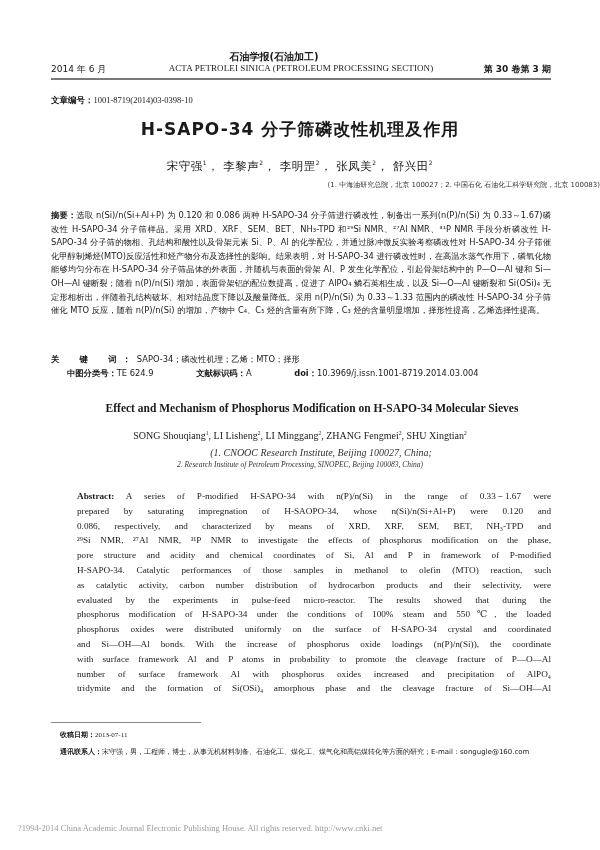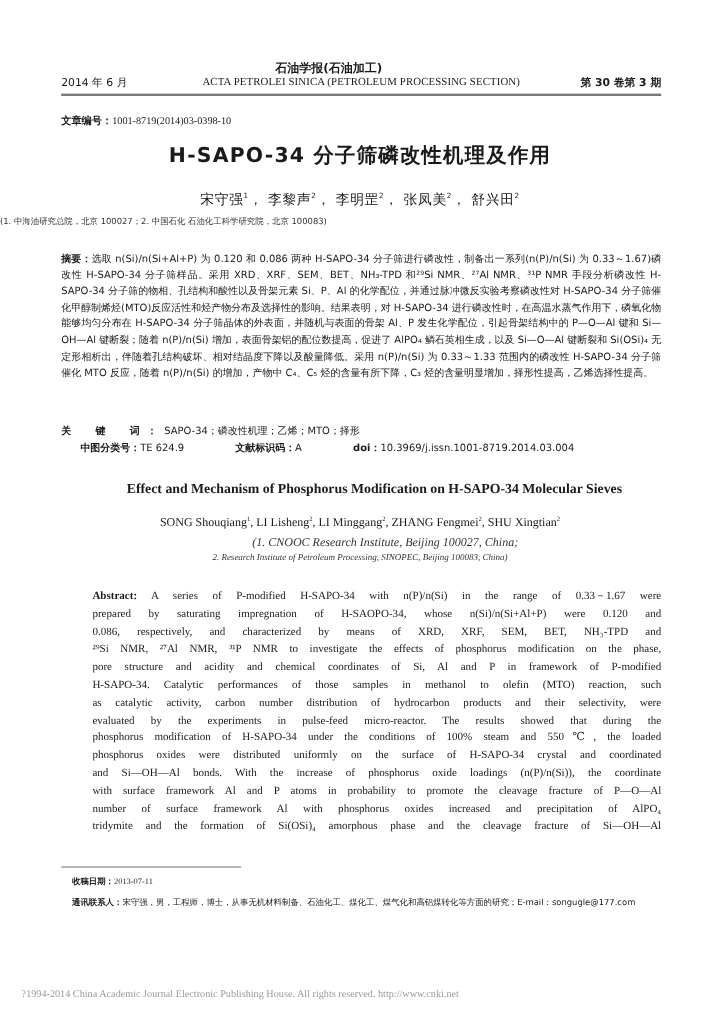--- a/index.html
+++ b/index.html
@@ -16,21 +16,21 @@
     .hdr-journal-en { position: absolute; left: 0; width: 500px; text-align: center; top: 0; letter-spacing: 0.1px; }
     .hdr-vol { position: absolute; right: 0; top: 0; font-weight: bold; }
     .hdr-rule { top: 78px; left: 51px; width: 500px; height: 2px; background: #7a7a7a; }
     .article-no { top: 95px; left: 51px; font-size: 8.5px; }
     .article-no b { font-weight: bold; }
 
     
     .title-cn { top: 118px; left: 0; width: 600px; text-align: center; font-size: 17px; font-weight: bold; letter-spacing: 1px; }
     .authors-cn { top: 159px; left: 0; width: 600px; text-align: center; font-size: 11.5px; letter-spacing: 0.5px; }
     .authors-cn sup { font-size: 6px; vertical-align: 5px; }
-    .affil-cn { top: 180px; left: 0; width: 600px; text-align: left; font-size: 7px; color: #333; }
+    .affil-cn { top: 180px; left: 0; width: 600px; text-align: right; font-size: 7px; color: #333; }
 
     
     .abstract-cn { top: 209px; left: 51px; width: 500px; font-size: 8.3px; line-height: 13.6px; text-align: justify; }
     .abstract-cn .lbl { font-weight: bold; }
     .keywords-cn { top: 354px; left: 51px; width: 500px; font-size: 8.3px; }
     .keywords-cn .lbl { font-weight: bold; letter-spacing: 6px; }
     .classif-row { top: 368px; left: 51px; width: 500px; font-size: 8.3px; }
     .classif-row span.item { margin-right: 24px; }
     .classif-row .lbl { font-weight: bold; padding-left: 16px; }
 
@@ -117,16 +117,16 @@
   <span class="line">with surface framework Al and P atoms in probability to promote the cleavage fracture of P—O—Al</span>
   <span class="line">number of surface framework Al with phosphorus oxides increased and precipitation of AlPO₄</span>
   <span class="line">tridymite and the formation of Si(OSi)₄ amorphous phase and the cleavage fracture of Si—OH—Al</span>
 </div>
 
 <div class="abs fn-rule"></div>
 <div class="abs fn-received cjk">
   <span class="lbl">收稿日期：</span><span class="serif">2013-07-11</span>
 </div>
 <div class="abs fn-contact cjk">
-  <span class="lbl">通讯联系人：</span><span>宋守强，男，工程师，博士，从事无机材料制备、石油化工、煤化工、煤气化和高铝煤转化等方面的研究；E-mail：songugle@177.com</span>
+  <span class="lbl">通讯联系人：</span><span>宋守强，男，工程师，博士，从事无机材料制备、石油化工、煤化工、煤气化和高铝煤转化等方面的研究；E-mail：songugle@160.com</span>
 </div>
 
 <div class="abs copyright">?1994-2014 China Academic Journal Electronic Publishing House. All rights reserved.    http://www.cnki.net</div>
 
 </body></html>

